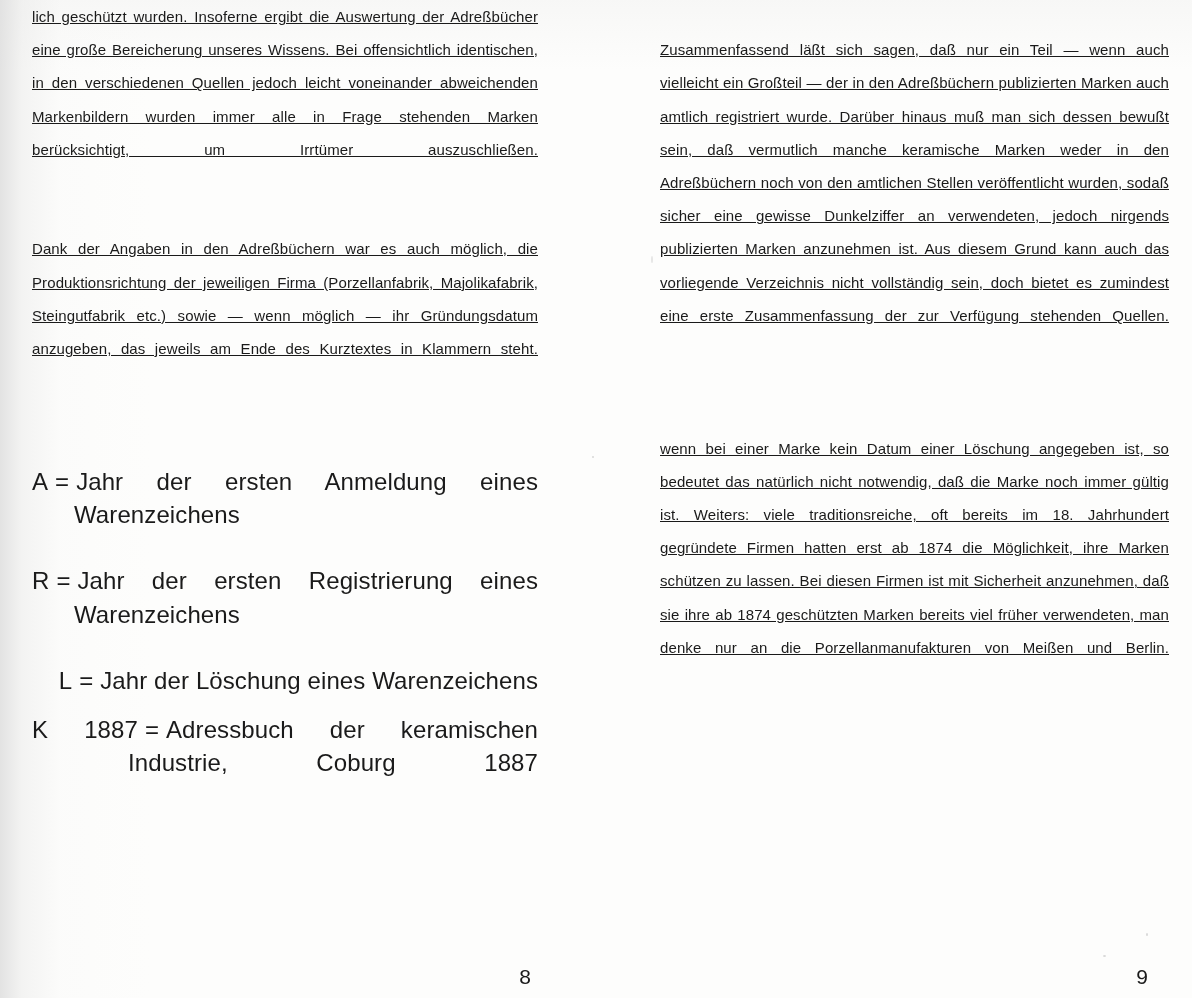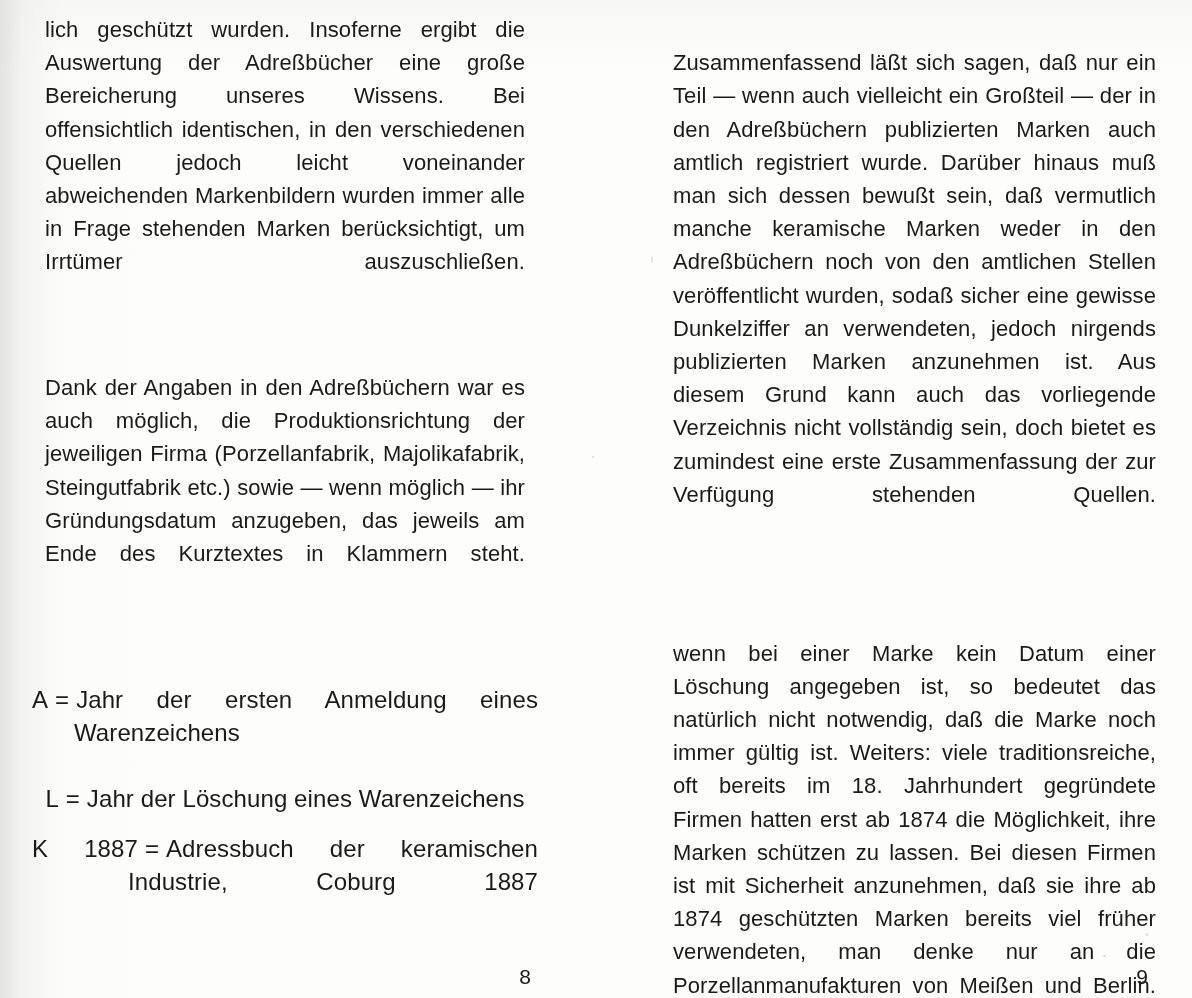--- a/index.html
+++ b/index.html
@@ -39,29 +39,30 @@
   }
 
   .column {
     position: absolute;
     top: 0;
   }
   #col-left  { left: 32px;  width: 506px; }
   #col-right { left: 660px; width: 509px; }
 
   .para {
-    font-size: 22px;
+    font-size: 15px;
     line-height: 33.2px;
     text-align: justify;
     text-justify: inter-word;
-    margin: 13px;
+    margin: 0;
     letter-spacing: 0.1px;
     -webkit-hyphens: none;
     hyphens: none;
     word-spacing: 0.2px;
+    text-decoration: underline;
   }
   
   .para::after {
     content: "";
     display: inline-block;
     width: 100%;
   }
   .para.nojust {
     text-align: left;
   }
@@ -78,21 +79,21 @@
     padding-left: 42px;
     text-indent: -42px;
     margin: 0;
     letter-spacing: 0.1px;
   }
   .defrow::after {
     content: "";
     display: inline-block;
     width: 100%;
   }
-  .defrow.short { text-align: center; }
+  .defrow.short { text-align: right; }
   .defrow.short::after { content: none; }
 
   .defrow.wide {
     padding-left: 96px;
     text-indent: -96px;
   }
 
   .eq { letter-spacing: 0px; }
 
   
@@ -133,20 +134,21 @@
 
     <div class="gap"></div>
 
 
     <div class="gap"></div>
 
     <div>
 
       <p class="defrow"><span>A</span><span class="eq" style="margin:0 7px 0 7px">=</span><span>Jahr der ersten Anmeldung eines Warenzeichens</span></p>
 
+      <p class="defrow"><span>R</span><span class="eq" style="margin:0 7px 0 7px">=</span><span>Jahr der ersten Registrierung eines Warenzeichens</span></p>
 
       <p class="defrow short"><span>L</span><span class="eq" style="margin:0 7px 0 7px">=</span><span>Jahr der Löschung eines Warenzeichens</span></p>
 
       <div class="gap-s"></div>
 
       <p class="defrow wide"><span>K 1887</span><span class="eq" style="margin:0 7px 0 7px">=</span><span>Adressbuch der keramischen Industrie, Coburg 1887</span></p>
 
     </div>
 
   </div>

